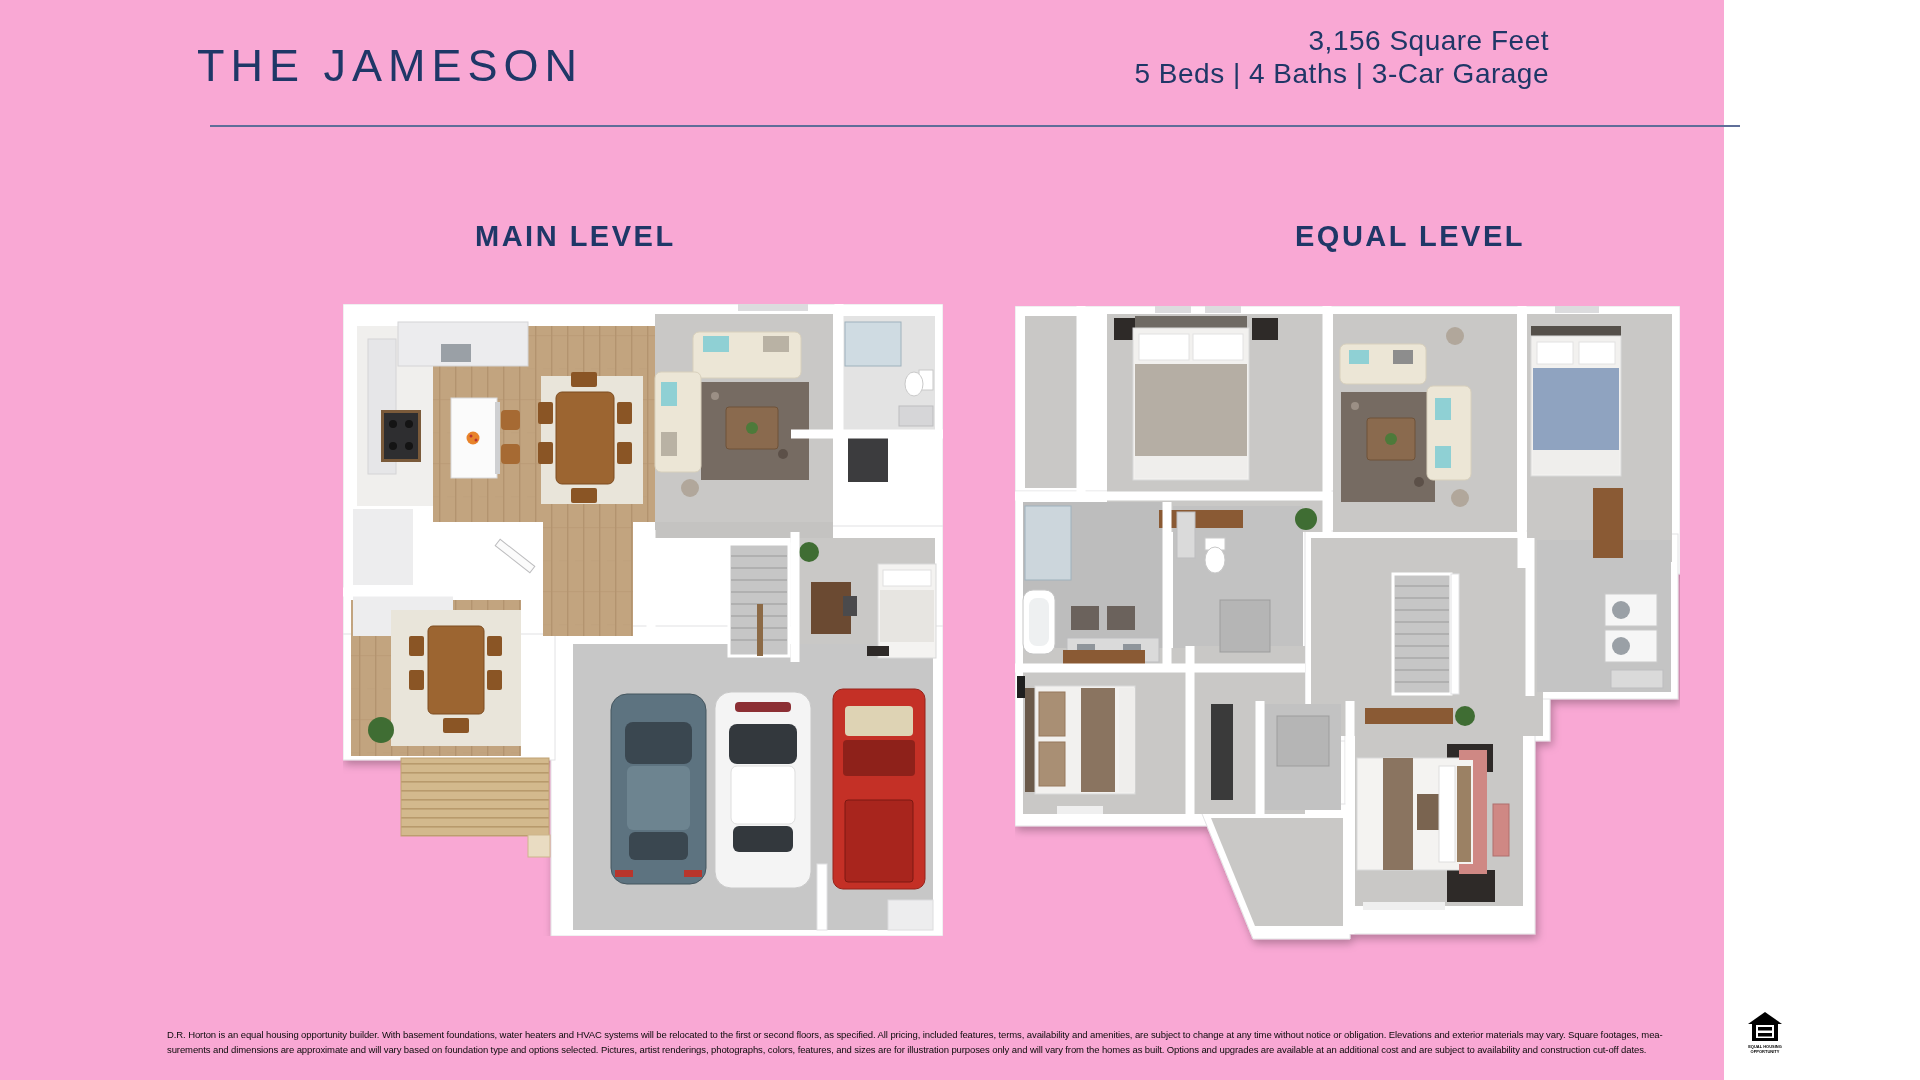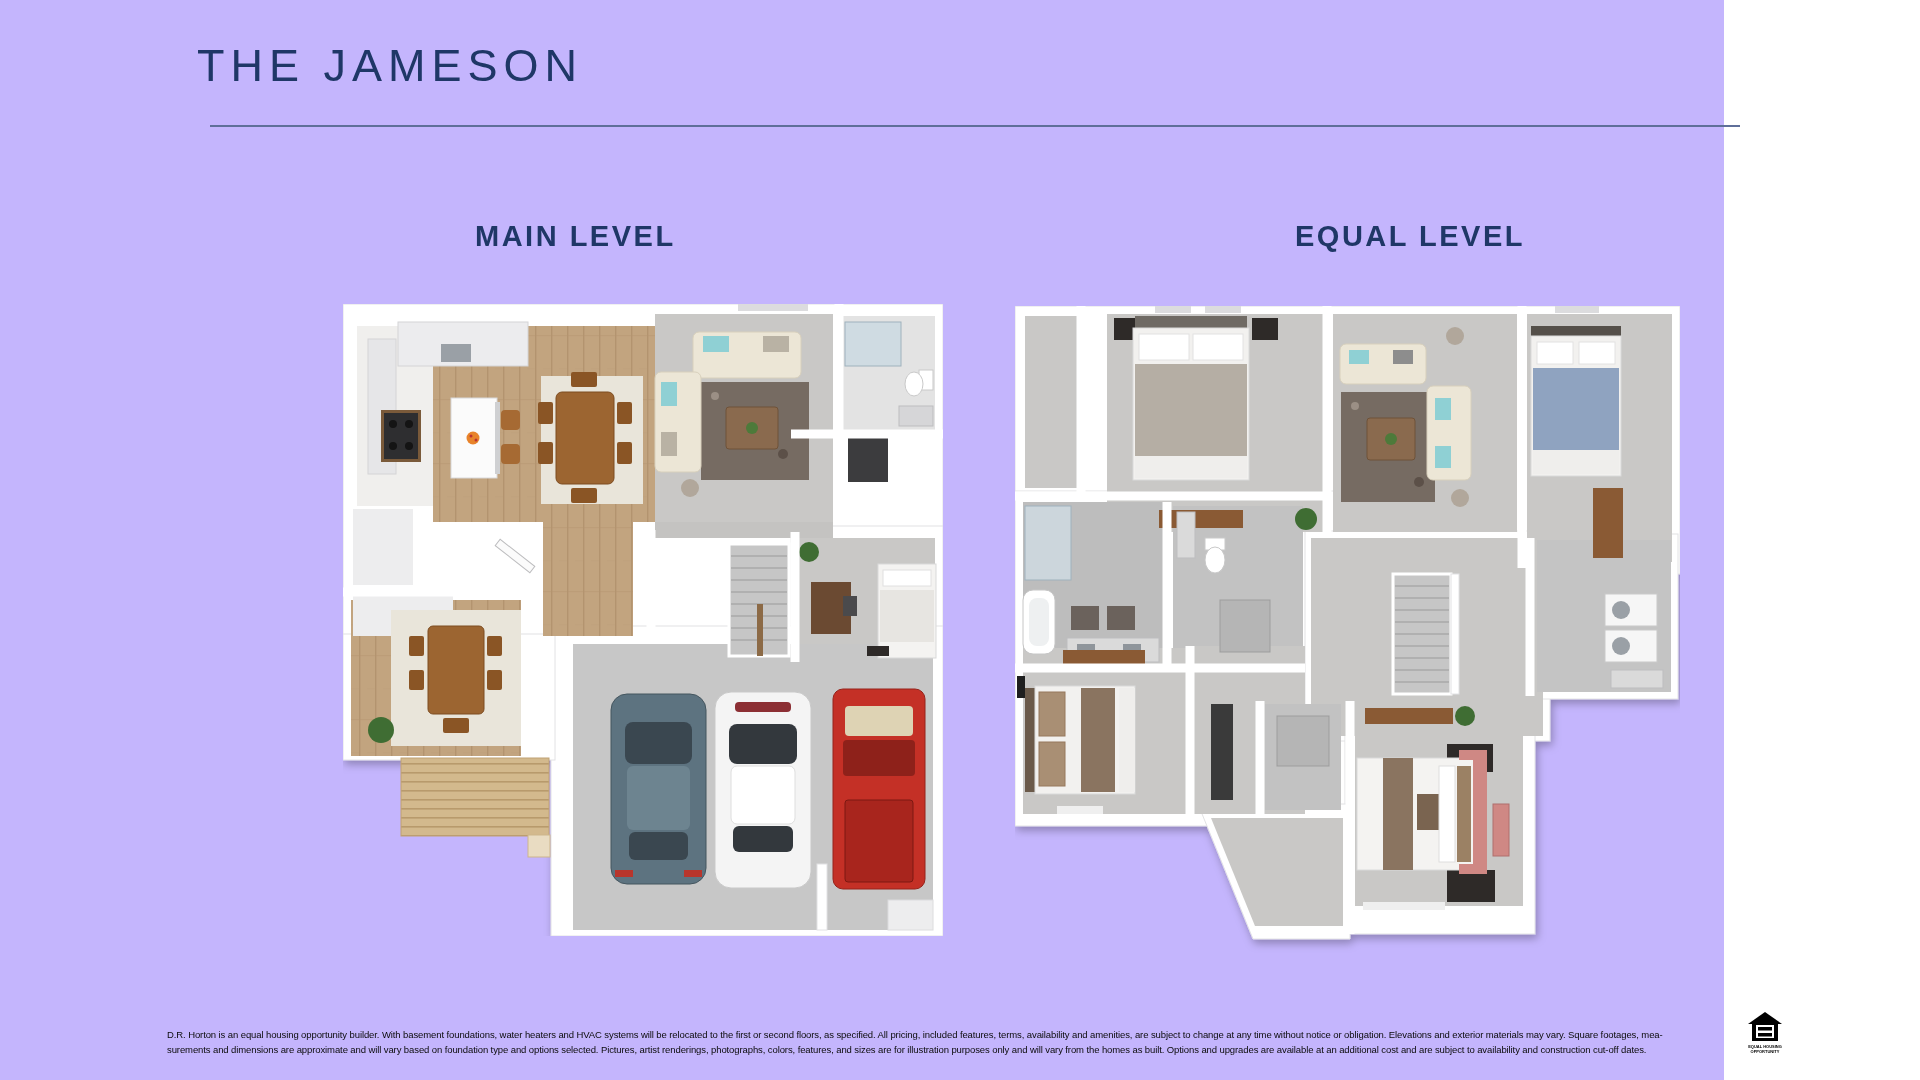--- a/index.html
+++ b/index.html
@@ -6,21 +6,21 @@
     --navy:#1f3767; --divider:#5f6f99; --wood:#c2a47f; --wood-dark:#b3946f;
     --deck:#d3b98d; --carpet:#c9c8c6; --garage:#c7c7c7; --rug-dark:#766b62;
     --rug-cream:#e9e5da; --sofa:#ece6d6; --teal:#8fd0d4; --tablewood:#9c6531;
     --car-blue:#5d7380; --car-white:#f4f4f4; --car-red:#c43026;
     --bed-gray:#b5aea4; --bed-blue:#8fa3c0; --bed-tan:#8a7460; --pink:#cf8884;
   }
   *{margin:0;padding:0;box-sizing:border-box}
   html,body{width:1920px;height:1080px;background:#ffffff;overflow:hidden;
     font-family:"Liberation Sans",sans-serif;}
   .abs{position:absolute}
-  #stage{position:relative;width:1724px;height:1080px;background:#c4b5fd}
+  #stage{position:relative;width:1724px;height:1080px;background:#f9a8d4}
 
   .title{left:197px;top:40px;font-size:45px;font-weight:500;letter-spacing:6px;
     color:var(--navy);white-space:nowrap}
   .hdr-right{right:175px;top:24px;text-align:right;color:var(--navy);
     font-size:28px;line-height:33px;font-weight:500;letter-spacing:.5px;white-space:nowrap}
   .rule{left:210px;top:125px;width:1530px;height:2px;background:var(--divider)}
 
   .plan-label{font-size:29px;font-weight:700;letter-spacing:2.5px;color:var(--navy);white-space:nowrap}
   .lbl-main{left:475px;top:220px}
   .lbl-upper{left:1295px;top:220px}
@@ -32,20 +32,22 @@
   svg text{font-family:"Liberation Sans",sans-serif}
   .ehlogo{left:1747px;top:1011px}
 </style>
 </head>
 <body>
 
 <div id="stage">
 
   <div class="abs title">THE JAMESON</div>
   <div class="abs hdr-right">
+    <div>3,156 Square Feet</div>
+    <div>5 Beds | 4 Baths | 3-Car Garage</div>
   </div>
   <div class="abs rule"></div>
 
   <div class="abs plan-label lbl-main">MAIN LEVEL</div>
   <div class="abs plan-label lbl-upper">EQUAL LEVEL</div>
 
   <svg class="abs" style="left:343px;top:304px" width="600" height="632" viewBox="0 0 600 632" role="img">
     <defs>
       <filter id="sh" x="-5%" y="-5%" width="112%" height="112%">
         <feDropShadow dx="2" dy="4" stdDeviation="4" flood-color="#000" flood-opacity="0.28"></feDropShadow>

